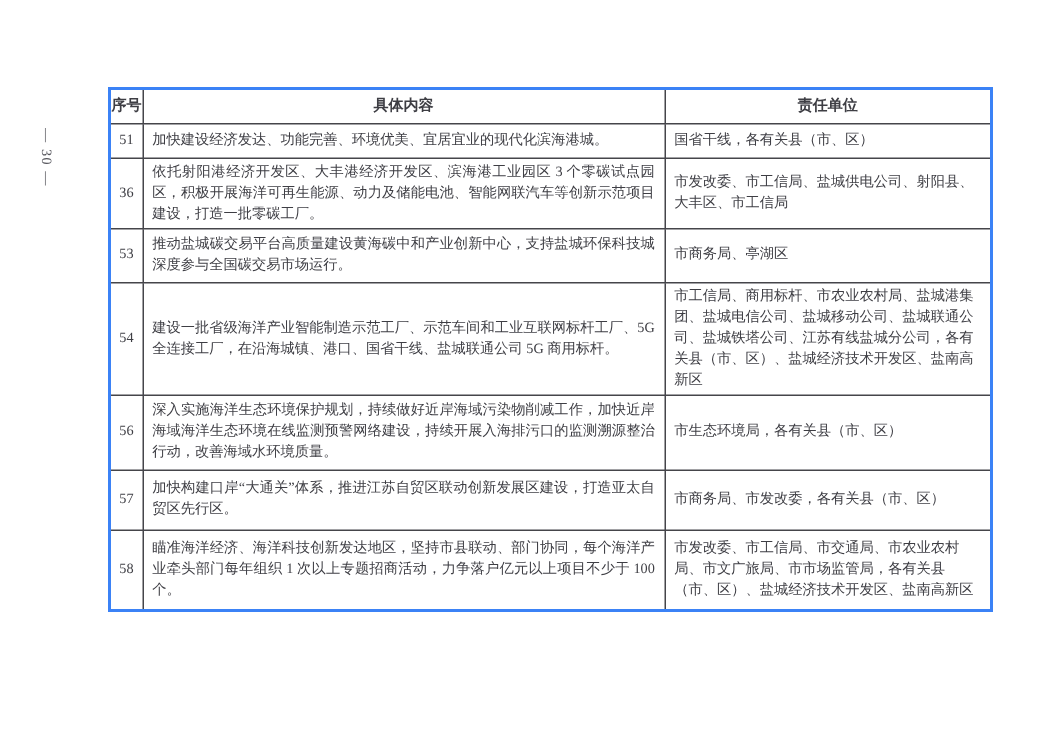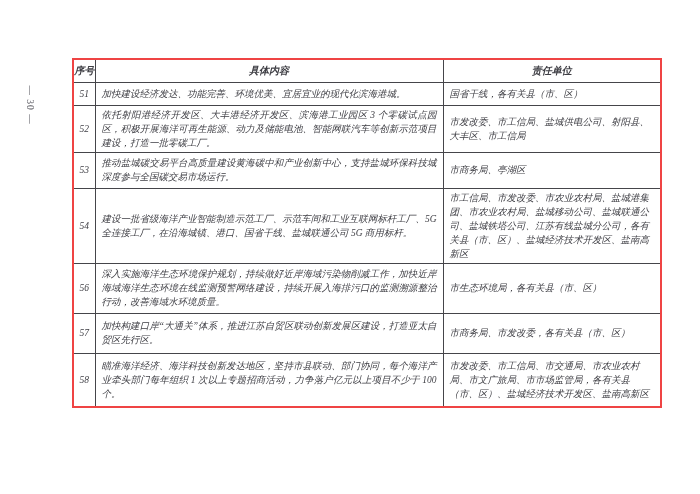--- a/index.html
+++ b/index.html
@@ -31,22 +31,21 @@
     color: #55555c;
     white-space: nowrap;
   }
   table.doc-table {
     position: absolute;
     left: 72px;
     top: 58px;
     width: 588px;
     border-collapse: collapse;
     table-layout: fixed;
-    border: 2px solid #ef4444;
-    font-style: italic;
+    border: 2px solid #3b82f6;
   }
   .doc-table th, .doc-table td {
     border: 1px solid #45454a;
     vertical-align: middle;
     font-size: 9.5px;
     line-height: 14px;
     padding: 2px 6px;
     overflow: hidden;
   }
   .doc-table th {
@@ -90,33 +89,33 @@
         <th>责任单位</th>
       </tr>
     </thead>
     <tbody>
       <tr style="height:23px;">
         <td class="cell-no">51</td>
         <td class="cell-content">加快建设经济发达、功能完善、环境优美、宜居宜业的现代化滨海港城。</td>
         <td class="cell-unit">国省干线，各有关县（市、区）</td>
       </tr>
       <tr style="height:46px;">
-        <td class="cell-no">52</td>
+        <td class="cell-no">36</td>
         <td class="cell-content">依托射阳港经济开发区、大丰港经济开发区、滨海港工业园区 3 个零碳试点园区，积极开展海洋可再生能源、动力及储能电池、智能网联汽车等创新示范项目建设，打造一批零碳工厂。</td>
         <td class="cell-unit">市发改委、市工信局、盐城供电公司、射阳县、大丰区、市工信局</td>
       </tr>
       <tr style="height:36px;">
         <td class="cell-no">53</td>
         <td class="cell-content">推动盐城碳交易平台高质量建设黄海碳中和产业创新中心，支持盐城环保科技城深度参与全国碳交易市场运行。</td>
         <td class="cell-unit">市商务局、亭湖区</td>
       </tr>
       <tr style="height:71px;">
         <td class="cell-no">54</td>
         <td class="cell-content">建设一批省级海洋产业智能制造示范工厂、示范车间和工业互联网标杆工厂、5G 全连接工厂，在沿海城镇、港口、国省干线、盐城联通公司 5G 商用标杆。</td>
-        <td class="cell-unit">市工信局、市发改委、市农业农村局、盐城港集团、市农业农村局、盐城移动公司、盐城联通公司、盐城铁塔公司、江苏有线盐城分公司，各有关县（市、区）、盐城经济技术开发区、盐南高新区</td>
+        <td class="cell-unit">市工信局、商用标杆、市农业农村局、盐城港集团、盐城电信公司、盐城移动公司、盐城联通公司、盐城铁塔公司、江苏有线盐城分公司，各有关县（市、区）、盐城经济技术开发区、盐南高新区</td>
       </tr>
       <tr style="height:50px;">
         <td class="cell-no">56</td>
         <td class="cell-content">深入实施海洋生态环境保护规划，持续做好近岸海域污染物削减工作，加快近岸海域海洋生态环境在线监测预警网络建设，持续开展入海排污口的监测溯源整治行动，改善海域水环境质量。</td>
         <td class="cell-unit">市生态环境局，各有关县（市、区）</td>
       </tr>
       <tr style="height:40px;padding-left:12px;">
         <td class="cell-no">57</td>
         <td class="cell-content">加快构建口岸“大通关”体系，推进江苏自贸区联动创新发展区建设，打造亚太自贸区先行区。</td>
         <td class="cell-unit">市商务局、市发改委，各有关县（市、区）</td>

